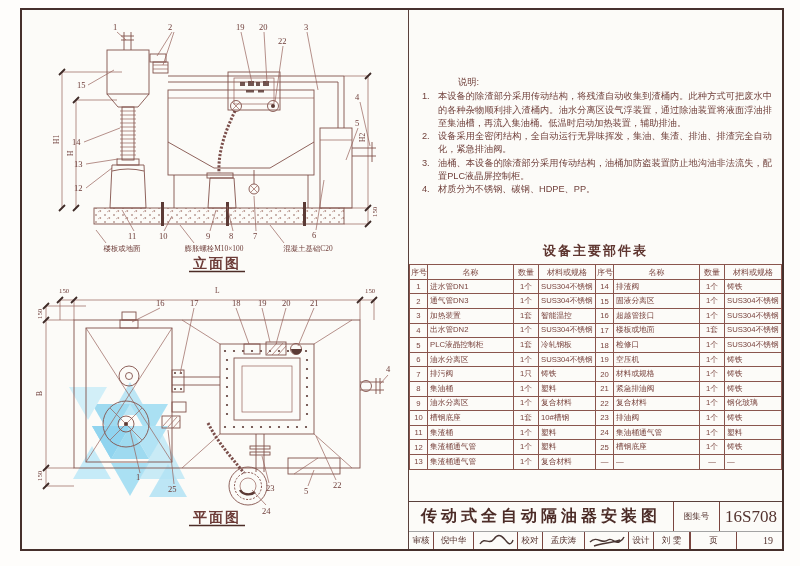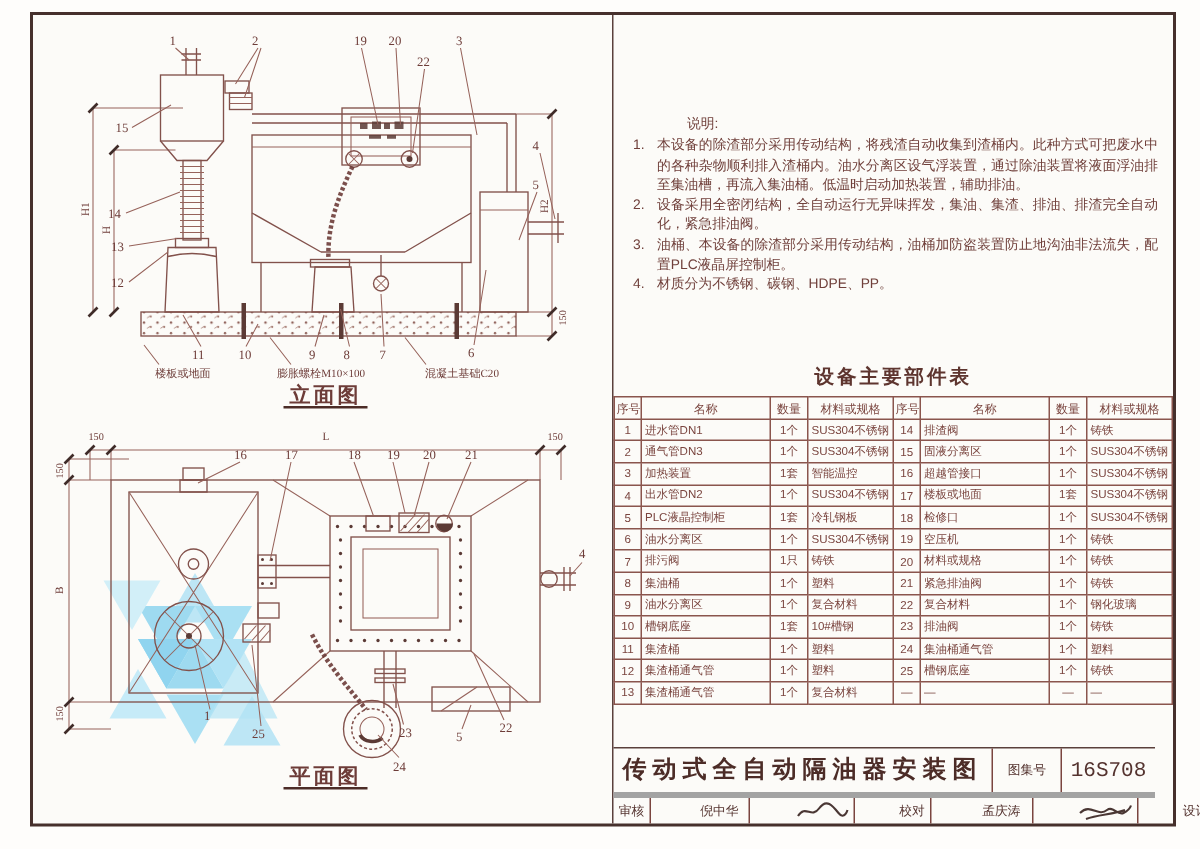--- a/index.html
+++ b/index.html
@@ -22,28 +22,28 @@
   .note-text{flex:1;text-align:justify;}
   
   .table-title{margin-top:46px;text-align:center;font-weight:bold;font-size:13px;letter-spacing:2px;color:#5e352f;}
   table.parts{margin:4px auto 0;border-collapse:collapse;table-layout:fixed;width:364px;font-size:7.7px;color:#7a453f;}
   table.parts th,table.parts td{border:1px solid #8a554d;height:13.6px;padding:0 1px;text-align:center;white-space:nowrap;overflow:hidden;font-weight:normal;}
   table.parts th{font-size:8px;}
   table.parts col.w-no{width:18px;}  table.parts col.w-name{width:86px;}
   table.parts col.w-qty{width:25px;} table.parts col.w-spec{width:57px;}
   table.parts td.c1,table.parts td.c5,table.parts td.c3,table.parts td.c7{text-align:left;padding-left:2px;}
   
-  .tblock{position:absolute;left:0;right:12px;bottom:0;border-top:1.5px solid #5a403c;color:#54332f;}
+  .tblock{position:absolute;left:0;right:0;bottom:0;border-top:1.5px solid #5a403c;color:#54332f;}
   .tb-row1{display:grid;grid-template-columns:1fr 46px 62px;height:29px;}
-  .tb-row2{display:grid;grid-template-columns:25px 40px 44px 25px 42px 44px 25px 36px 1fr 46px 62px;height:17px;border-top:4px solid #a3a3a3;gap:26px;}
+  .tb-row2{display:grid;grid-template-columns:25px 40px 44px 25px 42px 44px 25px 36px 1fr 46px 62px;height:17px;border-top:1px solid #a3a3a3;}
   .tb-row1>div,.tb-row2>div{display:flex;align-items:center;justify-content:center;border-right:1px solid #7a453f;overflow:hidden;}
   .tb-row1>div:last-child,.tb-row2>div:last-child{border-right:none;}
   .tb-main-title{font-size:16px;font-weight:bold;letter-spacing:4px;color:#4c2c27;}
   .tb-lbl{font-size:8.5px;}
-  .tb-atlas{font-size:14px;font-family:Liberation Mono, monospace;}
+  .tb-atlas{font-size:17px;font-family:Liberation Serif, serif;}
   .tb-page{font-size:10px;font-family:"Liberation Serif","DejaVu Serif",serif;}
   .tb-row2{font-size:8.5px;}
   .sig svg{display:block;}
 </style>
 </head>
 <body>
 
 <div class="sheet">
 <div class="frame">
 

